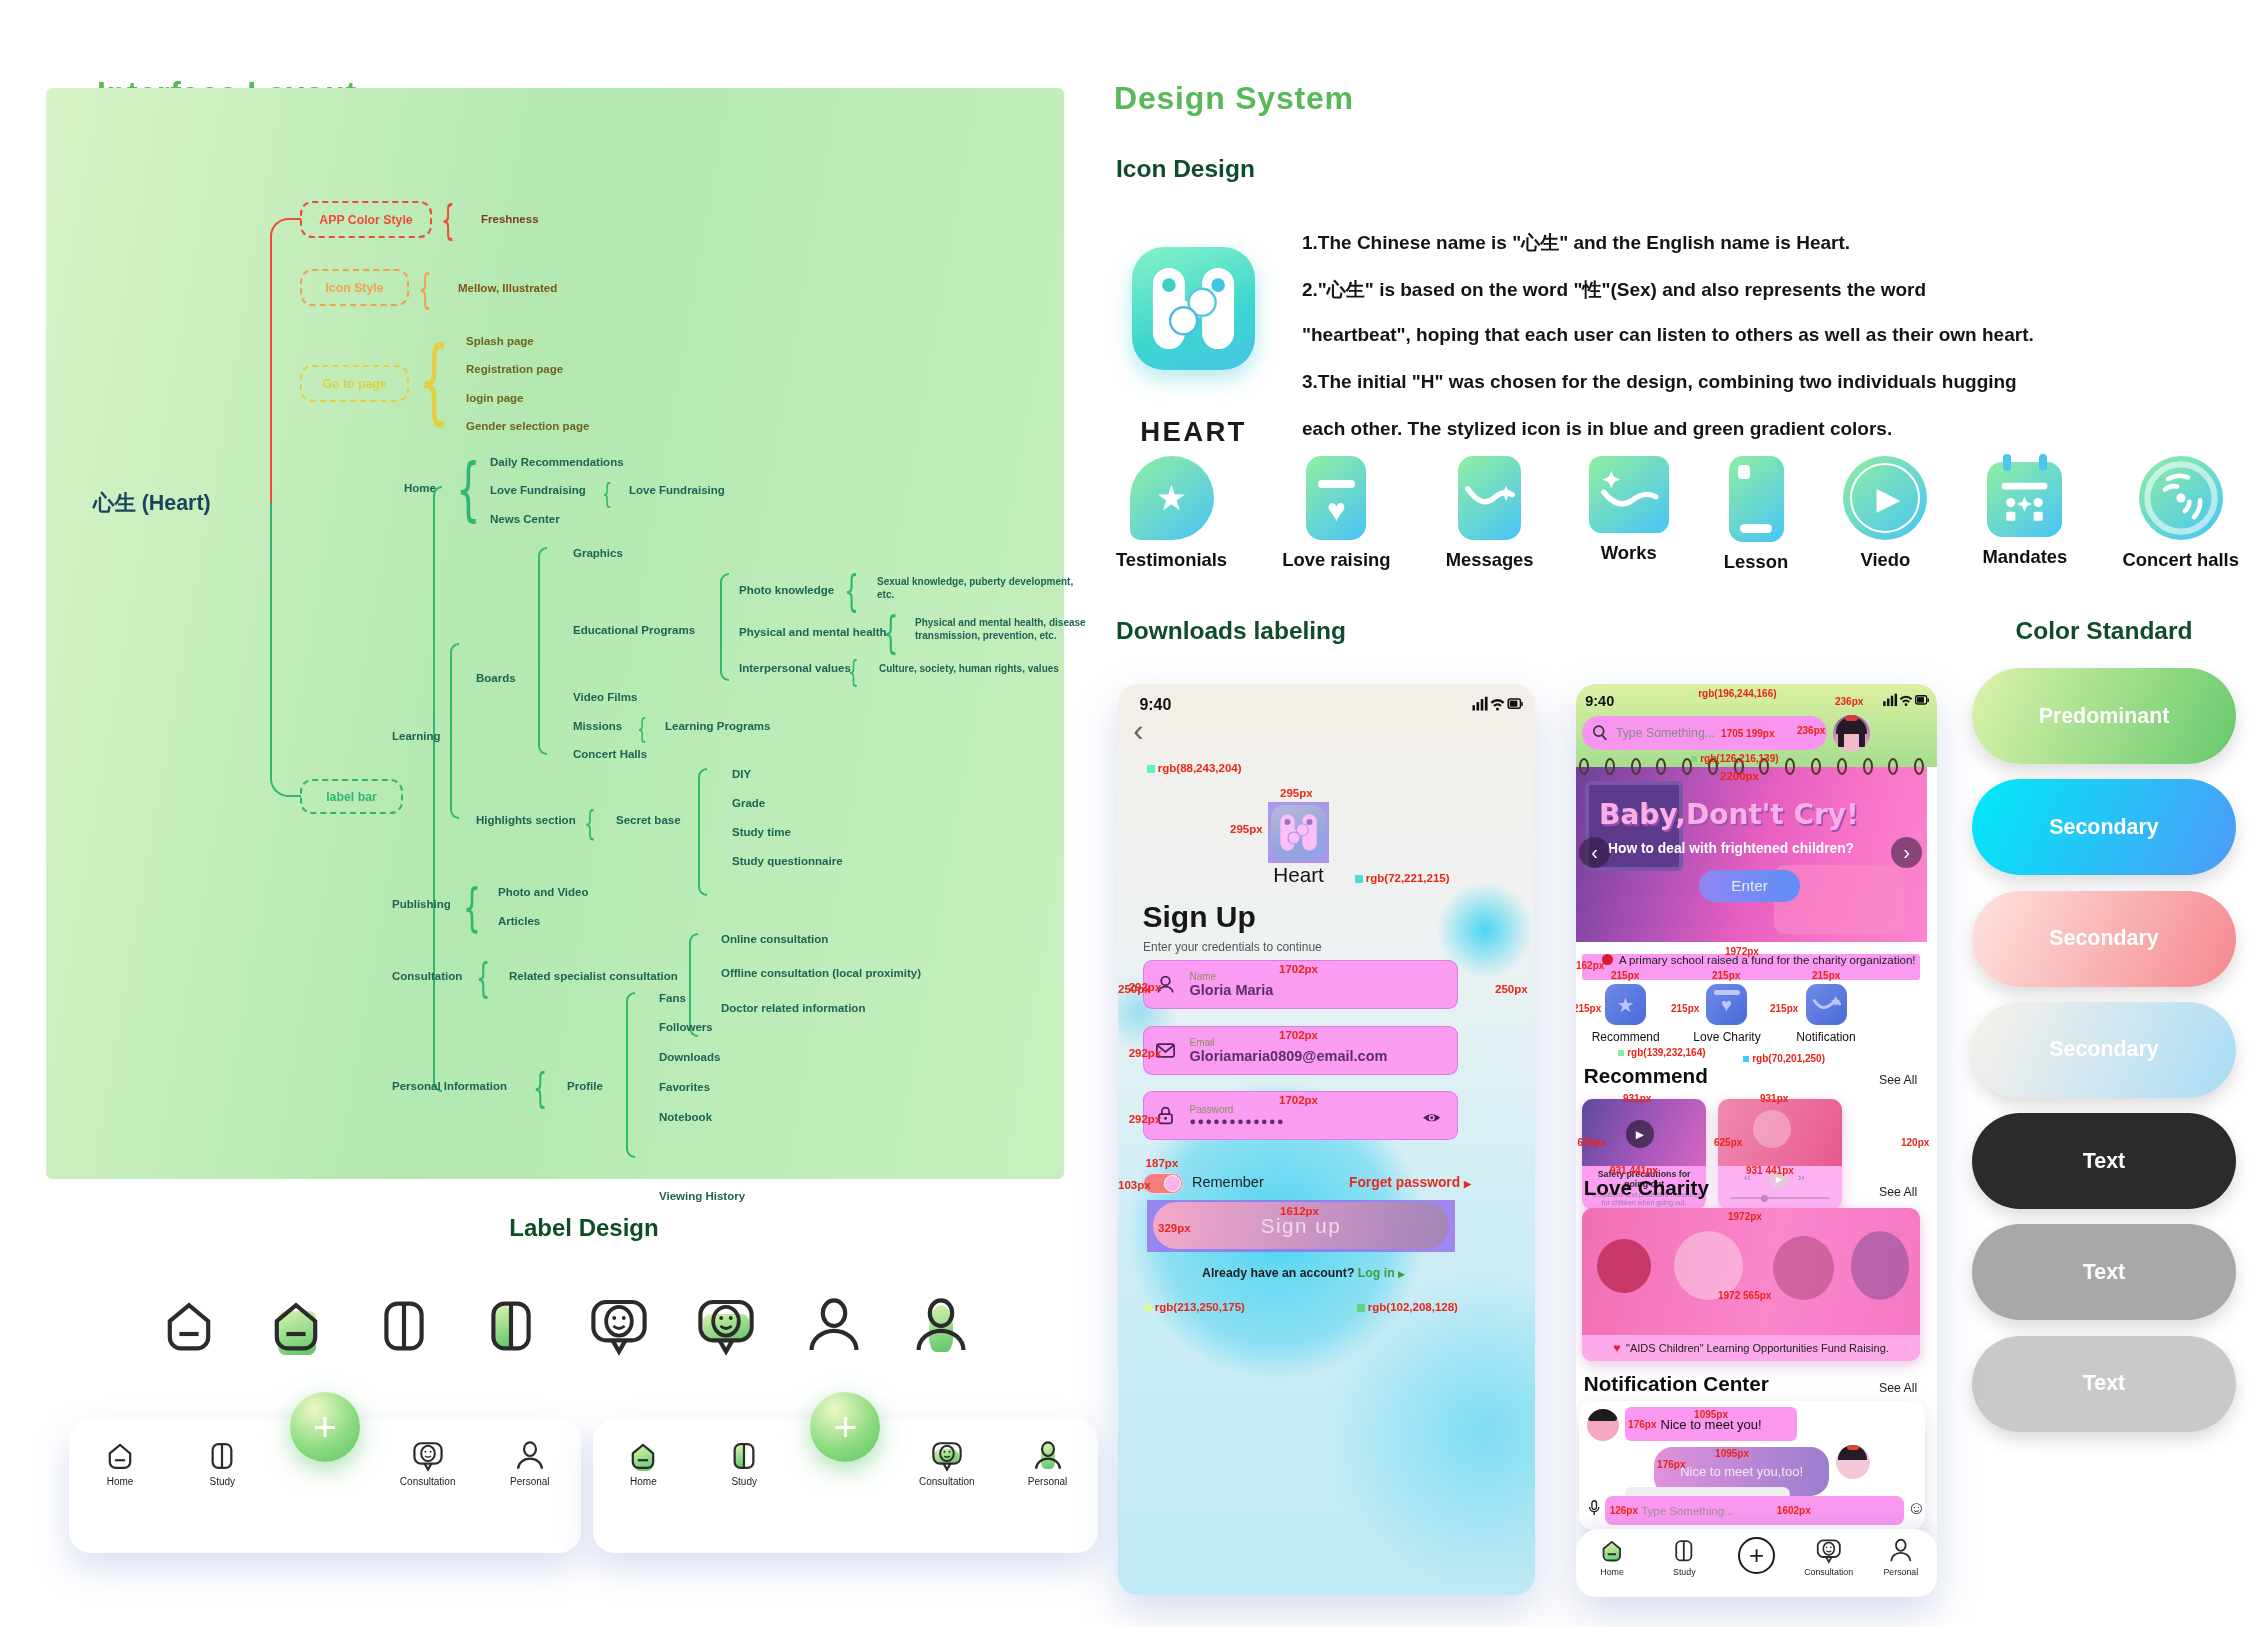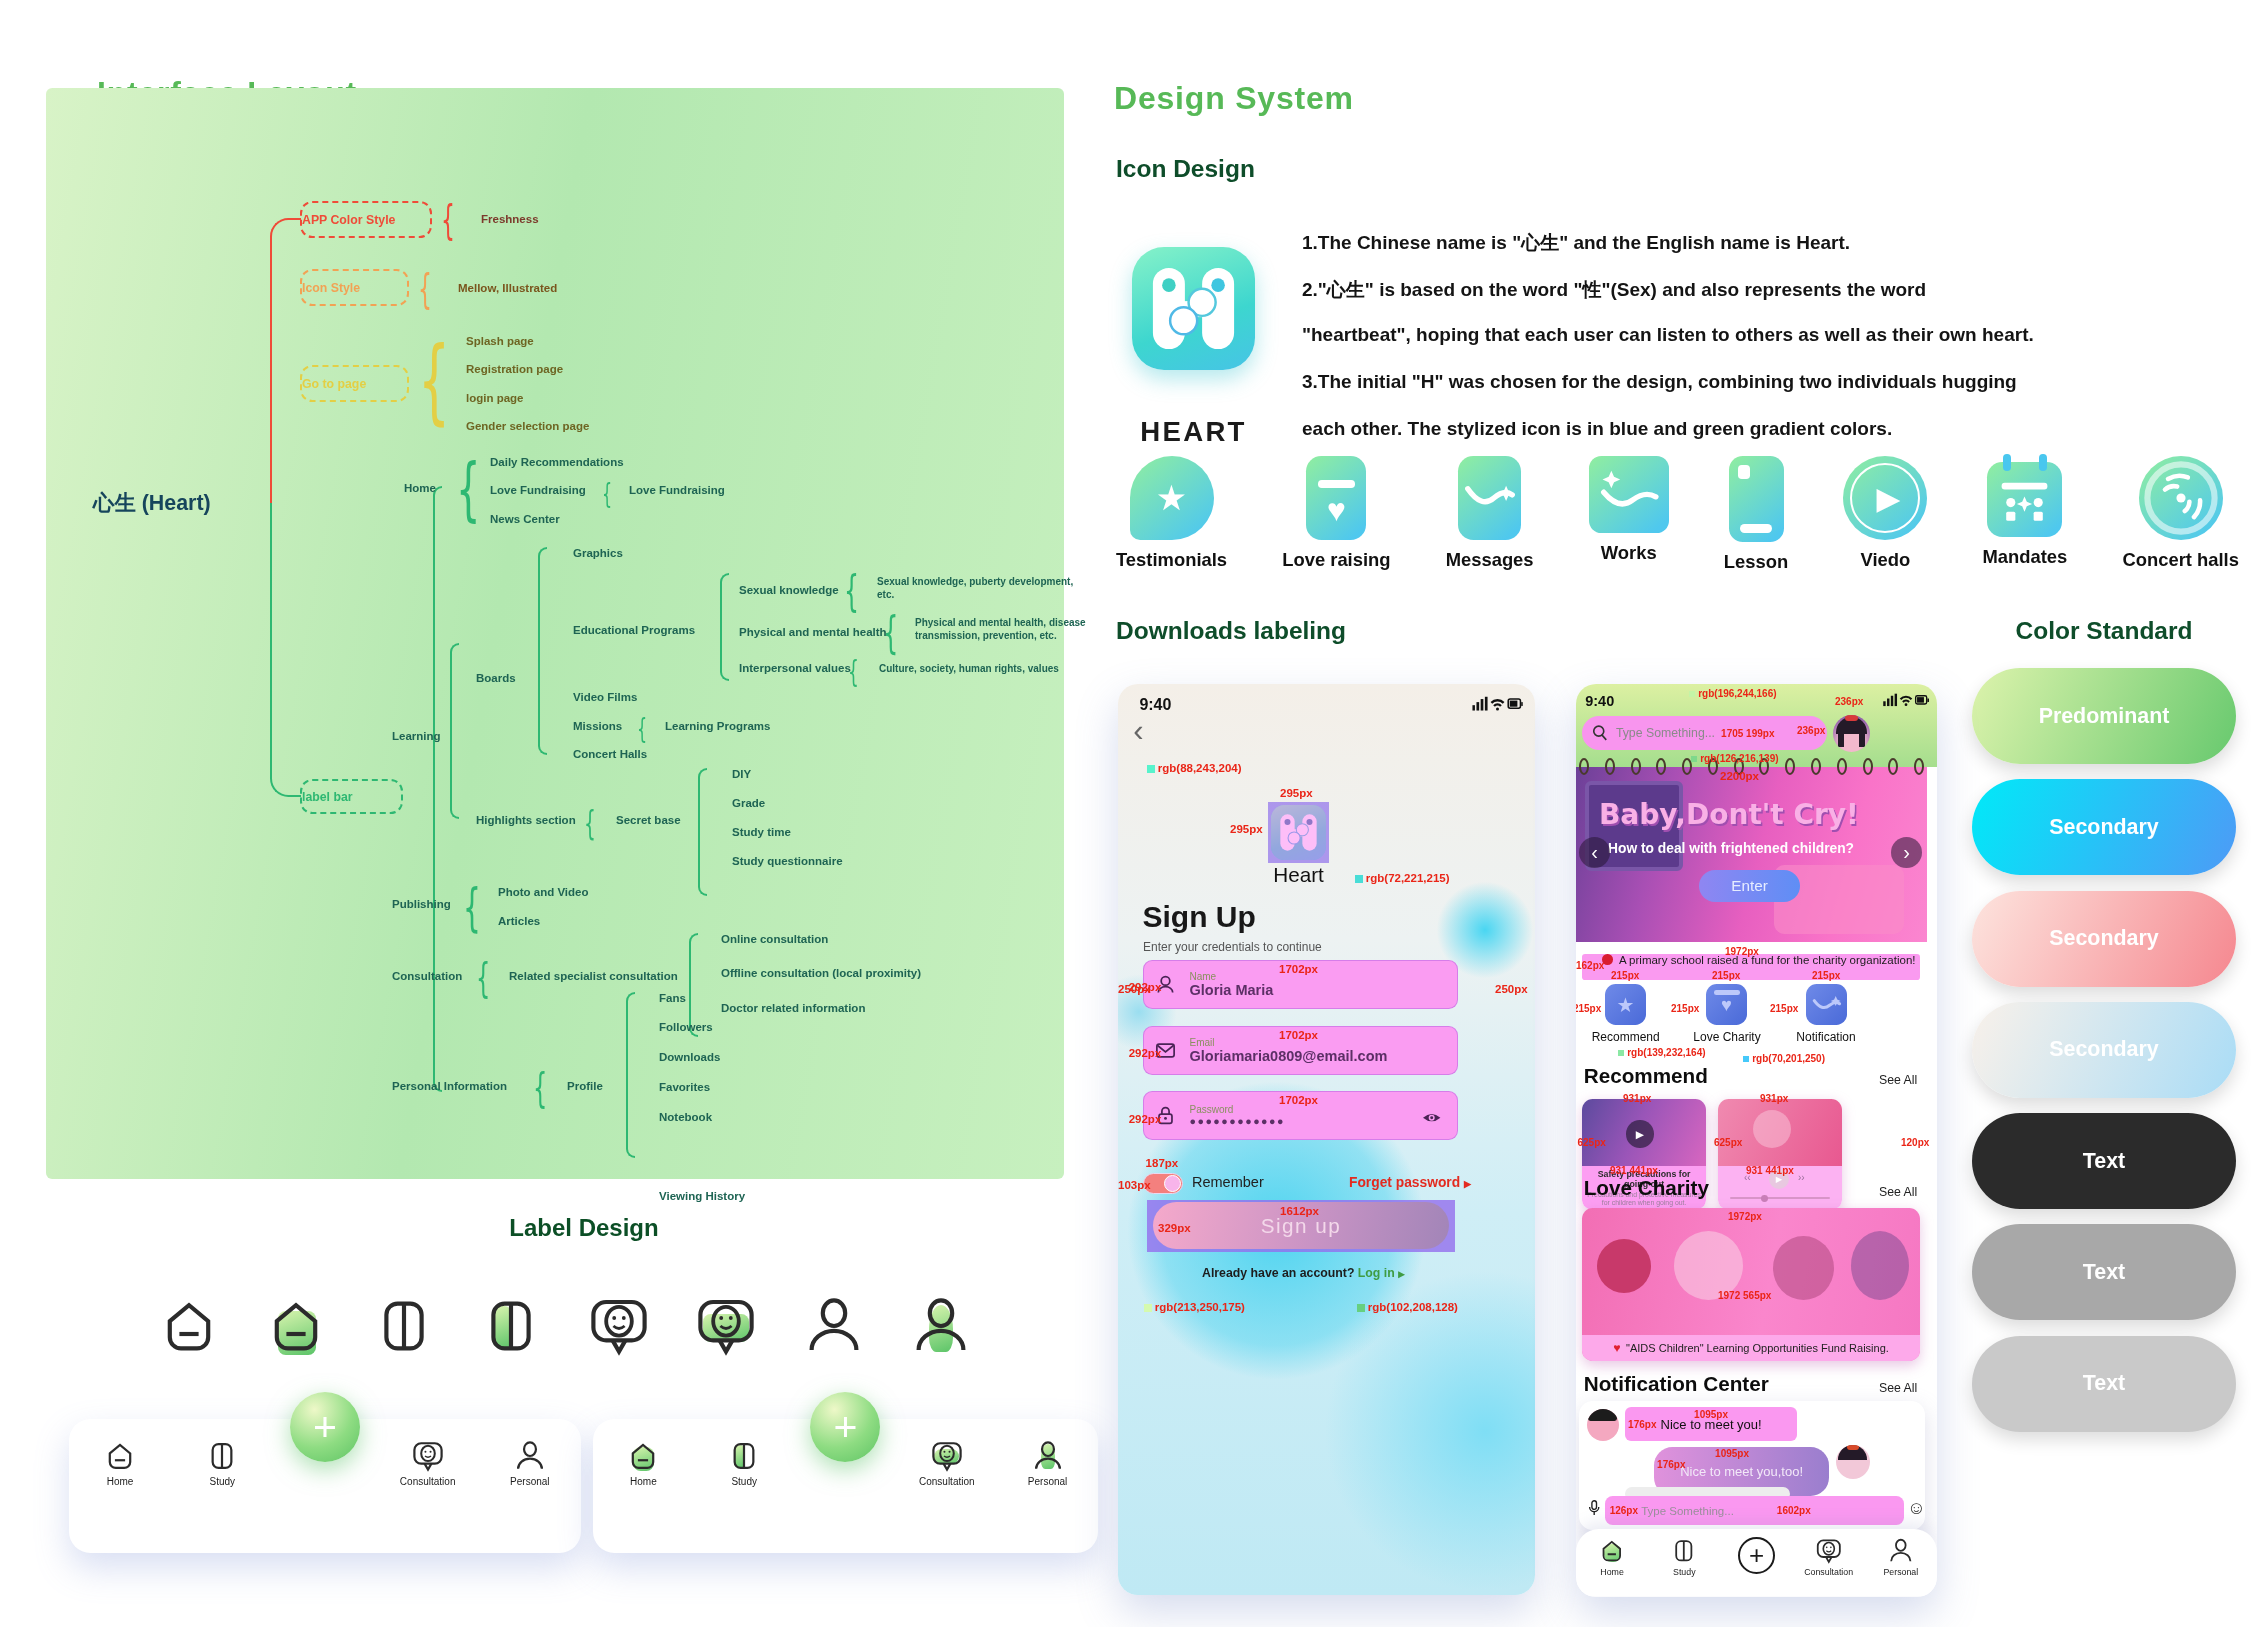--- a/index.html
+++ b/index.html
@@ -9,21 +9,21 @@
 .bigtitle{position:absolute;font-size:32px;font-weight:700;color:#57b957;letter-spacing:0.8px}
 .sech{position:absolute;font-size:24.5px;font-weight:700;color:#0e4d2a}
 .ann{position:absolute;color:#ea2517;font-weight:700;font-size:11.5px;white-space:nowrap;z-index:40}
 .ann.s{font-size:10px}
 .sq{display:inline-block;width:7.7px;height:7.7px;margin-right:3.1px;vertical-align:middle}
 
 #mmpanel{position:absolute;left:46px;top:88px;width:1018px;height:1091px;border-radius:6.1px;background:linear-gradient(100deg,#d8f3c7 0%,#b3e8b0 45%,#c7f0bf 100%)}
 .node{position:absolute;color:#1e6453;font-weight:700;font-size:11.5px;white-space:nowrap}
 .node.sm{font-size:10px;white-space:normal;line-height:1.3;font-weight:700}
 .root{position:absolute;color:#16455c;font-weight:700;font-size:21.4px;white-space:nowrap}
-.dashbox{position:absolute;border:2.3px dashed;border-radius:12.3px;display:flex;align-items:center;font-weight:700;font-size:12.3px;color:#1d2b33}
+.dashbox{position:absolute;border:2.3px dashed;border-radius:12.3px;display:flex;align-items:center;justify-content:center;font-weight:700;font-size:12.3px;color:#1d2b33}
 .cb{position:absolute;line-height:.85;font-weight:400;transform:scaleX(.55);transform-origin:left center;font-family:"DejaVu Sans",sans-serif;z-index:1}
 .cb::before{content:"{"}
 .c-red{color:#ef4b38;border-color:#ef4b38}.c-org{color:#f2a254;border-color:#f2a254}.c-yel{color:#e3cf45;border-color:#e3cf45}.c-grn{color:#2eb872;border-color:#2eb872}
 .t-red{color:#7c3a2c}.t-org{color:#7a551d}.t-yel{color:#6e6523}
 .vb{position:absolute;width:9.2px}
 .vb i{display:block;width:9.2px;border-left:2.3px solid #2eb872}
 .vb i.t{border-top:2.3px solid #2eb872;border-top-left-radius:10.7px}
 .vb i.b{border-bottom:2.3px solid #2eb872;border-bottom-left-radius:10.7px}
 .Lr{position:absolute;left:224px;top:130px;width:31px;height:285px;border-left:2.3px solid #ef4b38;border-top:2.3px solid #ef4b38;border-top-left-radius:18.4px}
 .Lg{position:absolute;left:224px;top:415px;width:31px;height:294px;border-left:2.3px solid #2eb872;border-bottom:2.3px solid #2eb872;border-bottom-left-radius:18.4px}
@@ -193,21 +193,21 @@
     <div class="node" style="left:527px;top:603px">Video Films</div>
     <div class="node" style="left:527px;top:632px">Missions</div>
     <div class="cb c-grn" style="left:591px;top:629px;font-size:29px"></div>
     <div class="node" style="left:619px;top:632px">Learning Programs</div>
     <div class="node" style="left:527px;top:660px">Concert Halls</div>
 
     <div class="vb" style="left:674px;top:485px">
         <i class="t" style="height:54px"></i>
         <i class="b" style="height:54px"></i>
       </div>
-    <div class="node" style="left:693px;top:496px">Sexual knowledge</div>
+    <div class="node" style="left:693px;top:496px">Photo knowledge</div>
     <div class="cb c-grn" style="left:798px;top:485px;font-size:43px"></div>
     <div class="node sm" style="left:831px;top:487px;width:208px">Sexual knowledge, puberty development, etc.</div>
     <div class="node" style="left:693px;top:538px">Physical and mental health</div>
     <div class="cb c-grn" style="left:837px;top:526px;font-size:44px"></div>
     <div class="node sm" style="left:869px;top:528px;width:191px">Physical and mental health, disease transmission, prevention, etc.</div>
     <div class="node" style="left:693px;top:574px">Interpersonal values</div>
     <div class="cb c-grn" style="left:802px;top:570px;font-size:31px"></div>
     <div class="node sm" style="left:833px;top:574px;width:214px">Culture, society, human rights, values</div>
 
     <div class="node" style="left:430px;top:726px">Highlights section</div>

